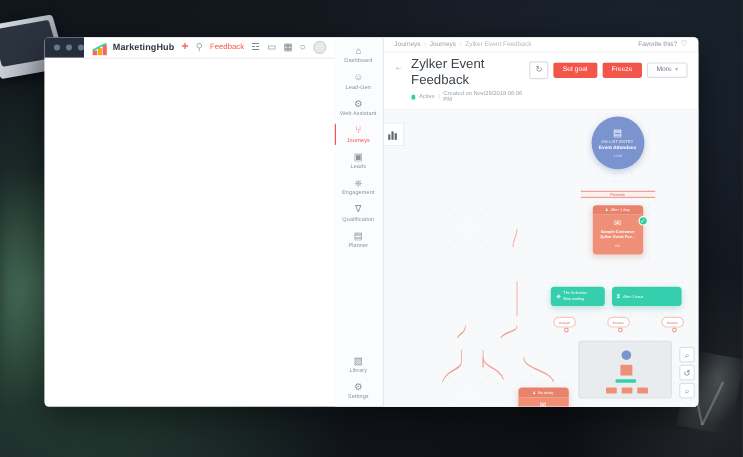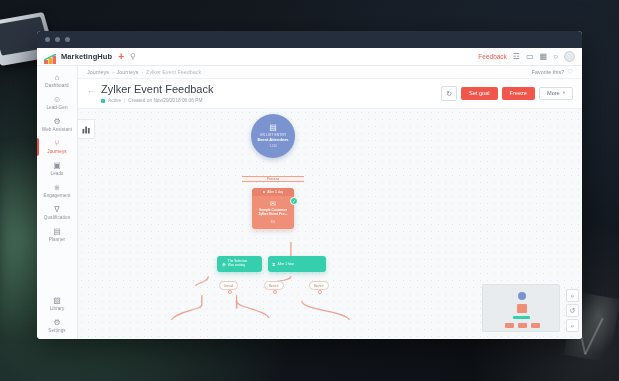--- a/index.html
+++ b/index.html
@@ -60,21 +60,21 @@
 
   
   .browser {
     position: absolute;
     left: 37px; top: 31px;
     width: 545px; height: 308px;
     background: #ffffff;
     border-radius: 4px;
     overflow: hidden;
     box-shadow: 0 10px 34px rgba(0,0,0,.55);
-    display: flex; flex-direction: column;
+    display: flex; flex-direction: row;
   }
   .titlebar {
     height: 17px; background: #252e3c;
     display: flex; align-items: center; padding-left: 8px; gap: 5px;
     flex: none;
   }
   .dot { width: 5px; height: 5px; border-radius: 50%; background: #6b7689; }
 
   
   .appbar {

